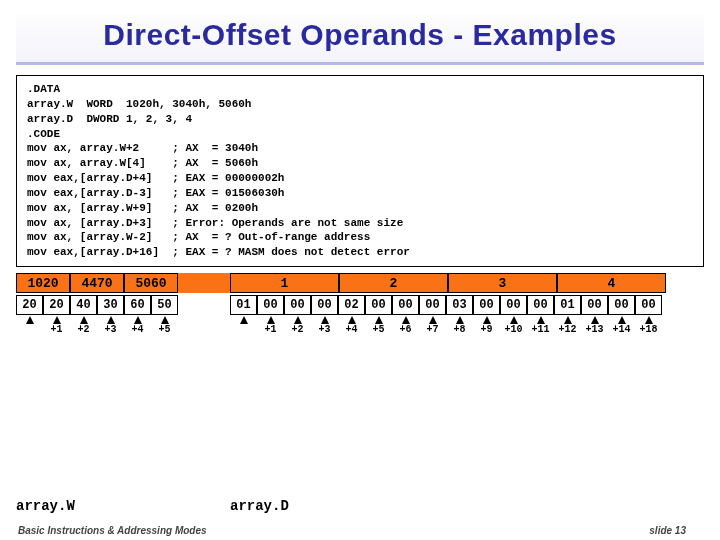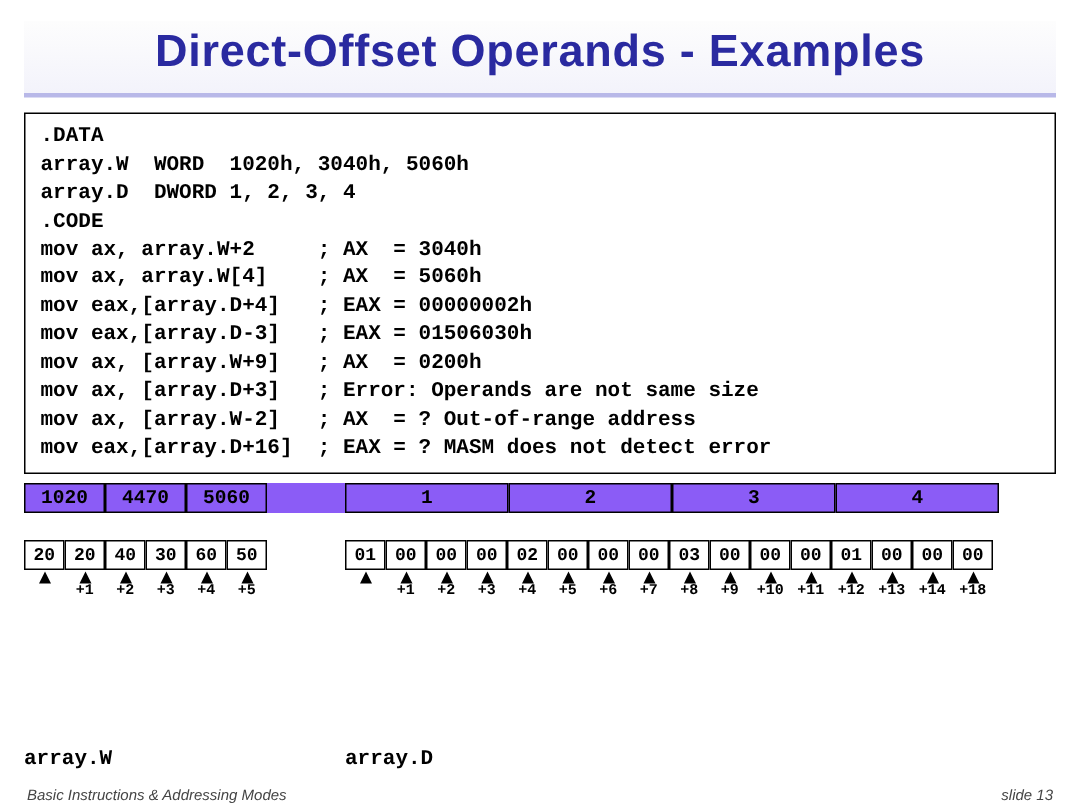--- a/index.html
+++ b/index.html
@@ -25,44 +25,44 @@
     font-size: 30px;
     color: #2a2aa0;
     font-weight: 700;
     letter-spacing: 0.5px;
   }
   .code-box {
     margin: 0 16px 6px 16px;
     border: 1.5px solid #000;
     padding: 6px 10px;
     font-family: "Courier New", Courier, monospace;
-    font-size: 14px;
+    font-size: 11px;
     font-weight: bold;
     line-height: 1.35;
     white-space: pre;
     overflow: hidden;
   }
 
   
   .mem-area { margin: 2px 16px 0 16px; }
   .wordrow, .byterow { display: flex; }
   .wordrow .wcell {
     border: 1.5px solid #000;
     font-family: "Courier New", monospace;
     font-size: 13px;
     font-weight: bold;
     height: 20px;
     display: flex; align-items: center; justify-content: center;
-    background: #8b5cf6;
+    background: #f97316;
   }
   .wordrow .w3 { width: 54px; }
   .wordrow .wd { width: 109px; }
   .wordrow .sep { width: 52px; border: none; }
 
-  .byterow { margin-top: 18px; }
+  .byterow { margin-top: 2px; }
   .byterow .bcell {
     width: 27px; height: 20px;
     border: 1.5px solid #000;
     font-family: "Courier New", monospace;
     font-size: 12px; font-weight: bold;
     display: flex; align-items: center; justify-content: center;
     background: #fff;
   }
   .byterow .sepb { width: 52px; height: 20px; }
 
@@ -90,28 +90,29 @@
   .array-label {
     position: absolute;
     font-family: "Courier New", monospace;
     font-size: 14px; font-weight: bold;
   }
   .arrayW-label { left: 16px; bottom: 26px; text-align: center; }
   .arrayD-label { left: 230px; bottom: 26px; }
 
   .footer {
     position: absolute;
-    left: 0; right: 0; bottom: 4px;
+    left: 0; right: 16px; bottom: 4px;
     display: flex;
     justify-content: space-between;
     align-items: center;
     padding: 0 18px;
     font-size: 10px;
     font-style: italic;
     color: #444;
+    font-weight: bold;
   }
   .footer .mid { flex: 1; text-align: center; }
   .footer .right { text-align: right; font-style: italic; }
 </style>
 </head>
 <body>
 
 <div class="title-box">
   <h1>Direct-Offset Operands - Examples</h1>
 </div>

